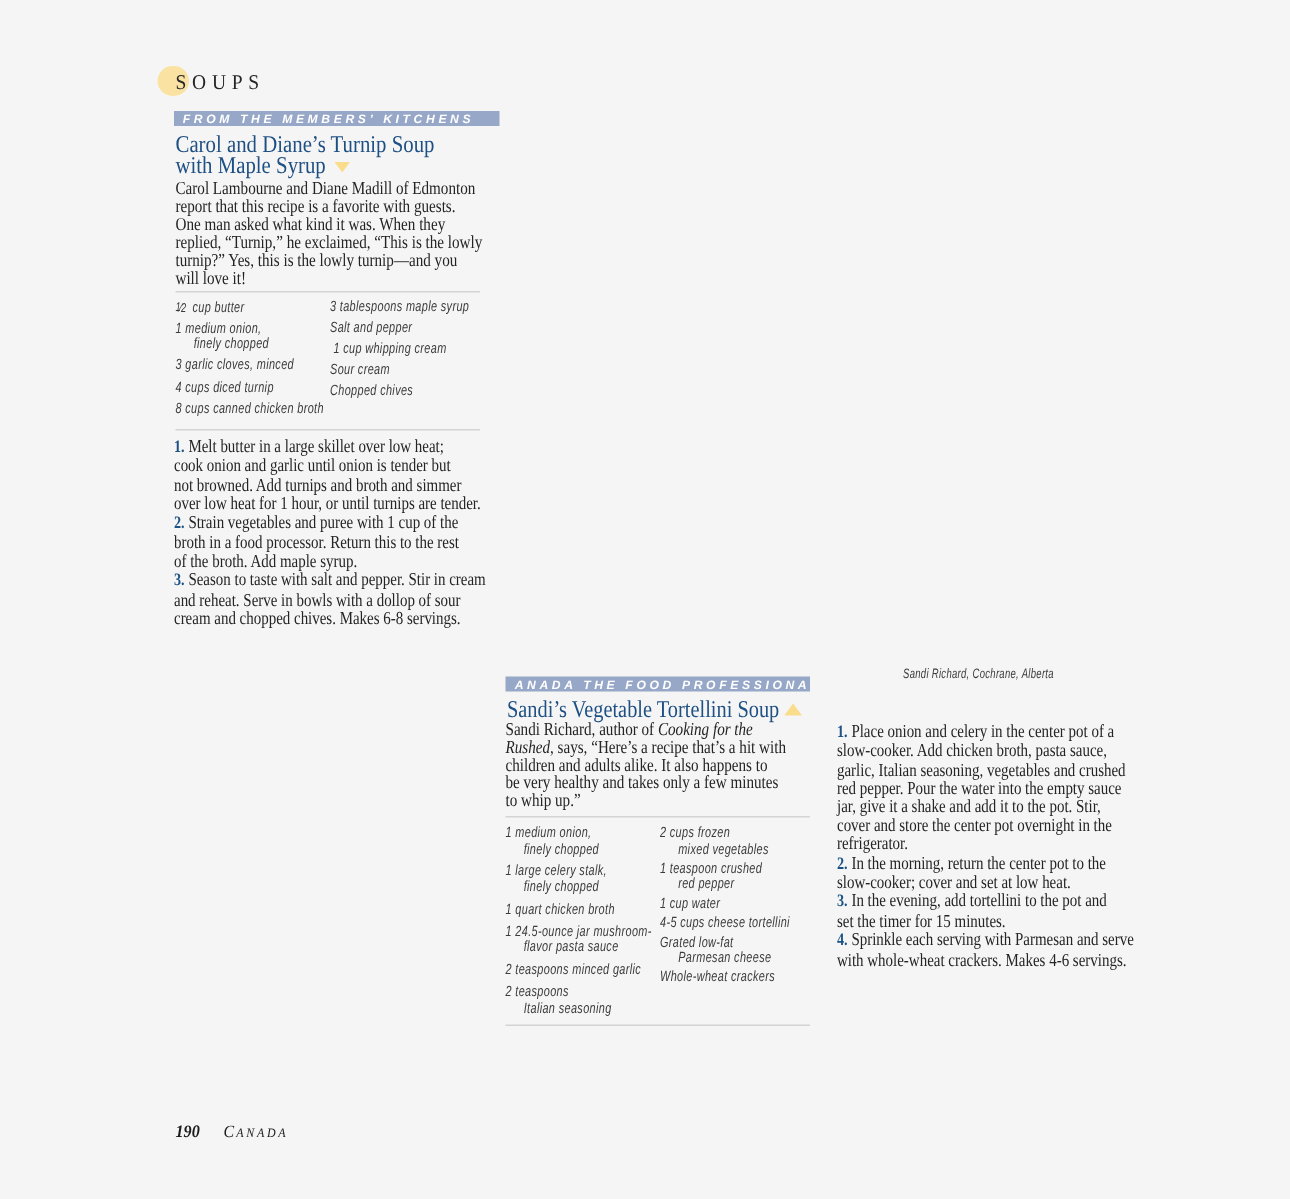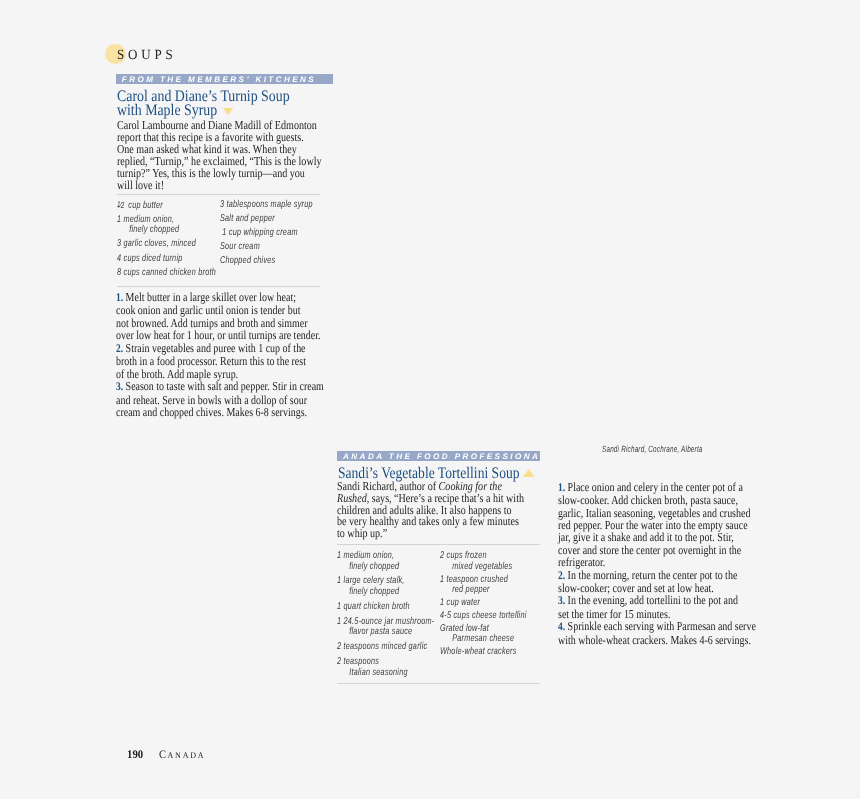--- a/index.html
+++ b/index.html
@@ -62,22 +62,22 @@
   .frac .fnum{position:relative;top:-0.10em;}
   .frac .fsl{}
   .frac .fden{position:relative;top:0.06em;}
 
   
   .credit{position:absolute;font-family:"Liberation Sans",sans-serif;font-style:italic;
     font-size:9.1px;color:#3b3b3b;white-space:nowrap;letter-spacing:0.3px;
     transform:scaleX(0.695);transform-origin:left top;}
 
   
-  .folio{position:absolute;left:127px;top:747.5px;font-family:"Liberation Serif",serif;white-space:nowrap;
-    line-height:12px;}
+  .folio{position:absolute;left:117px;top:747.5px;font-family:"Liberation Serif",serif;white-space:nowrap;
+    line-height:12px;font-style:italic;}
   .folio .n{font-weight:bold;font-size:11.7px;color:#1c1c1c;
     display:inline-block;transform:scaleX(0.92);transform-origin:left top;}
   .folio .c{color:#1c1c1c;margin-left:14.5px;
     display:inline-block;transform:scaleX(0.93);transform-origin:left top;}
   .folio .c .cap{font-size:11.4px;letter-spacing:1.6px;}
   .folio .c .sm{font-size:8.6px;letter-spacing:1.9px;}
 
   
   #banner1{left:116px;top:74.4px;width:217px;}
   #title1{left:116.5px;top:89.8px;width:260px;}

